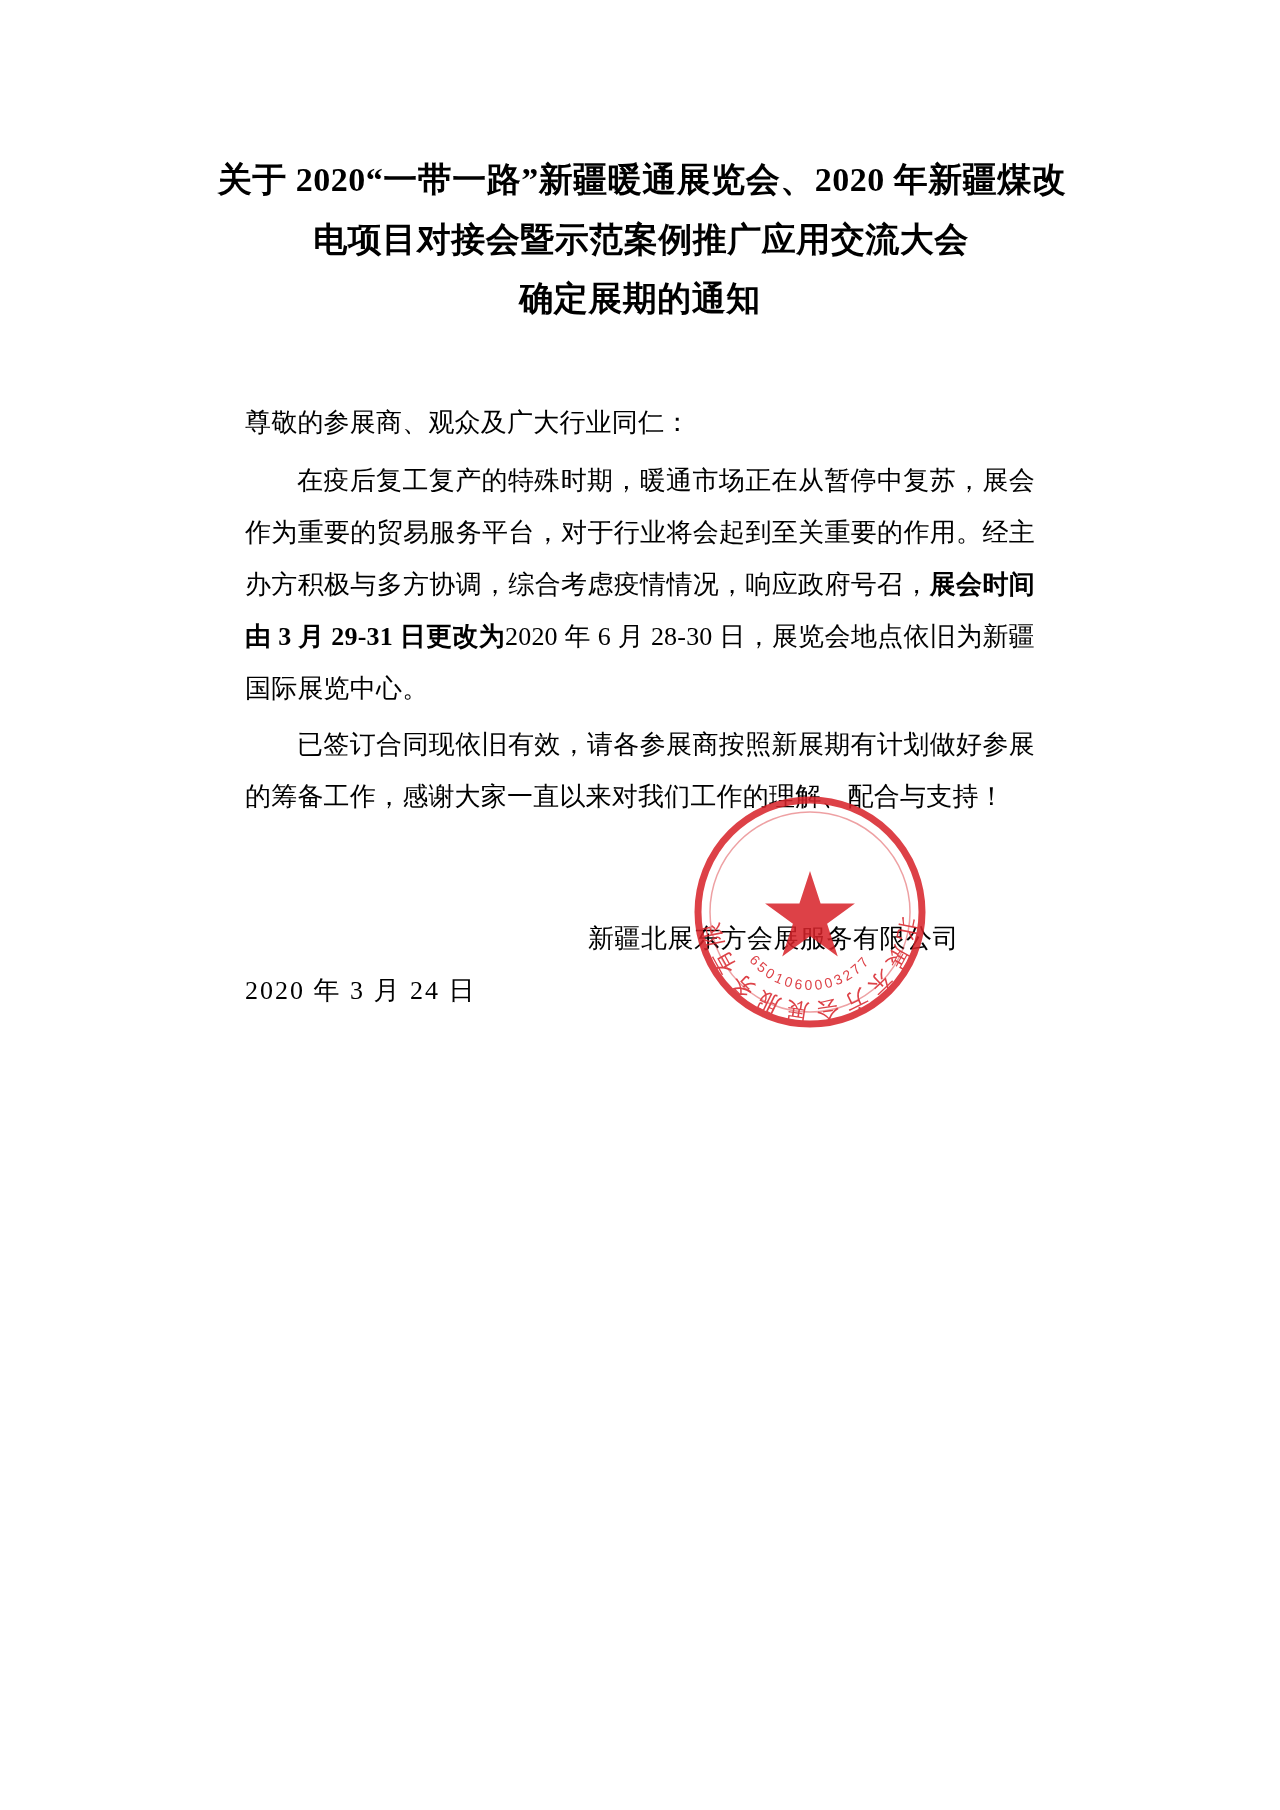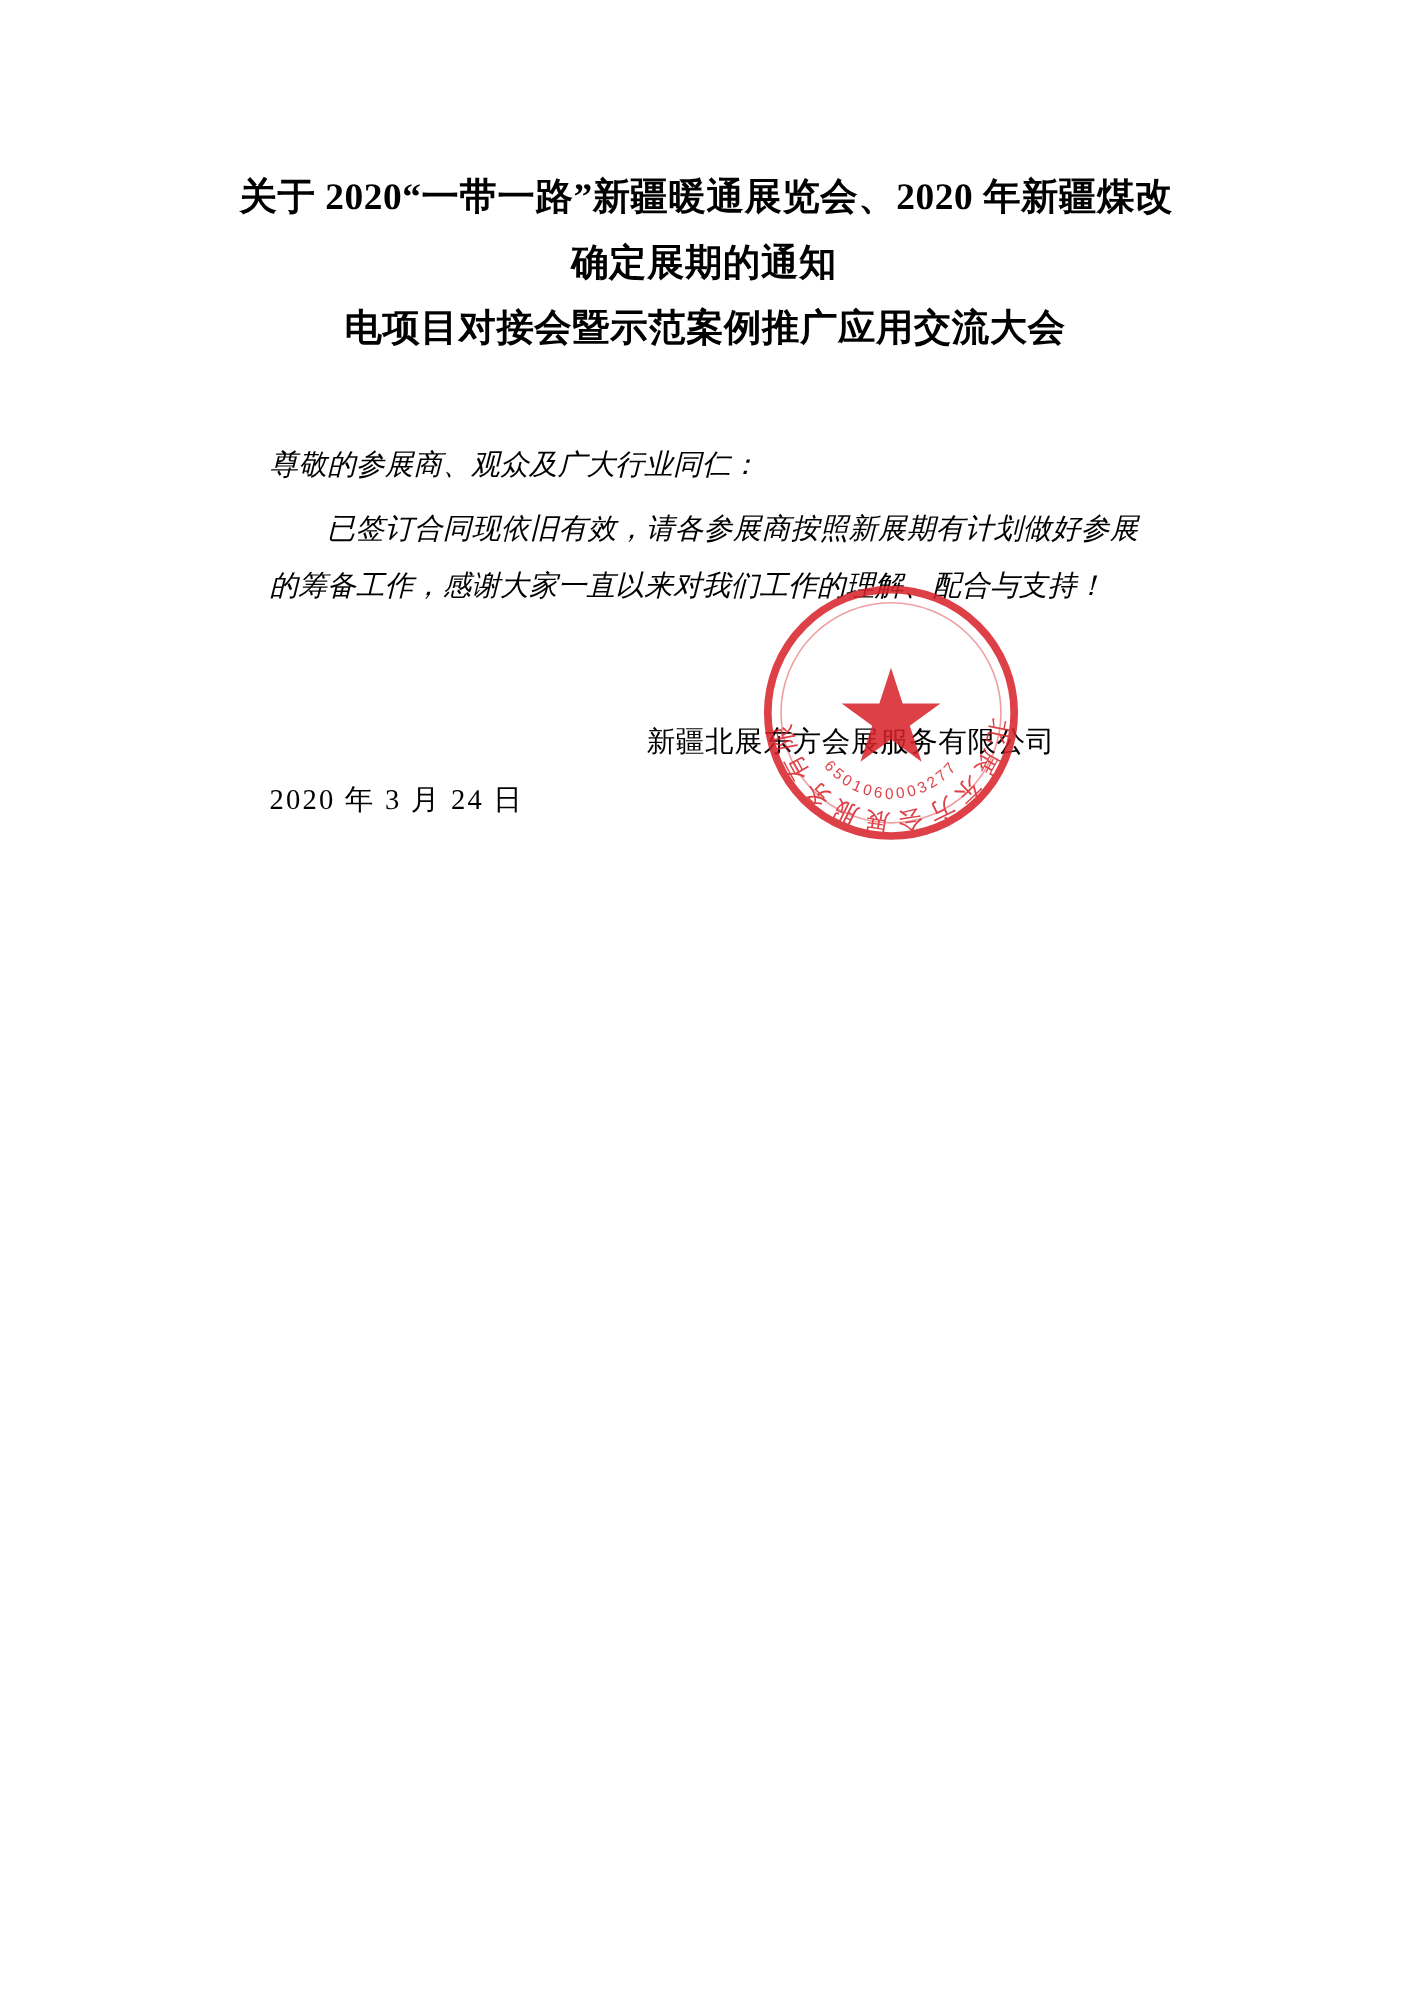--- a/index.html
+++ b/index.html
@@ -43,21 +43,20 @@
     width: 790px;
     padding-top: 68px;
   }
   p.para {
     margin: 0 0 4px 0;
     font-size: 26px;
     line-height: 2.0;
     text-align: justify;
     text-justify: inter-ideograph;
     letter-spacing: 0.2px;
-    font-style: italic;
   }
   p.salutation {
     text-indent: 0;
     margin-bottom: 6px;
   }
   p.indent {
     text-indent: 2em;
   }
   .bold {
     font-weight: bold;
@@ -99,29 +98,30 @@
     opacity: 0.86;
   }
 </style>
 </head>
 <body>
 
 <div class="page">
 
   <h1 class="doc-title">
     <span class="title-line l1">关于 2020“一带一路”新疆暖通展览会、2020 年新疆煤改</span>
+    <span class="title-line l2">电项目对接会暨示范案例推广应用交流大会</span>
     <span class="title-line l3">确定展期的通知</span>
-    <span class="title-line l2">电项目对接会暨示范案例推广应用交流大会</span>
   </h1>
 
   <div class="body-wrap">
 
     <p class="para salutation">尊敬的参展商、观众及广大行业同仁：</p>
 
 
+    <p class="para indent"><span>在疫后复工复产的特殊时期，暖通市场正在从暂停中复苏，展会作为重要的贸易服务平台，对于行业将会起到至关重要的作用。经主办方积极与多方协调，综合考虑疫情情况，响应政府号召，</span><span class="bold">展会时间由 3 月 29-31 日更改为</span><span>2020 年 6 月 28-30 日，展览会地点依旧为新疆国际展览中心。</span></p>
 
     <p class="para indent">已签订合同现依旧有效，请各参展商按照新展期有计划做好参展的筹备工作，感谢大家一直以来对我们工作的理解、配合与支持！</p>
 
   </div>
 
   <div class="signature-block">
 
     <div class="seal">
       <svg viewBox="0 0 250 250" xmlns="http://www.w3.org/2000/svg">
         <defs>

